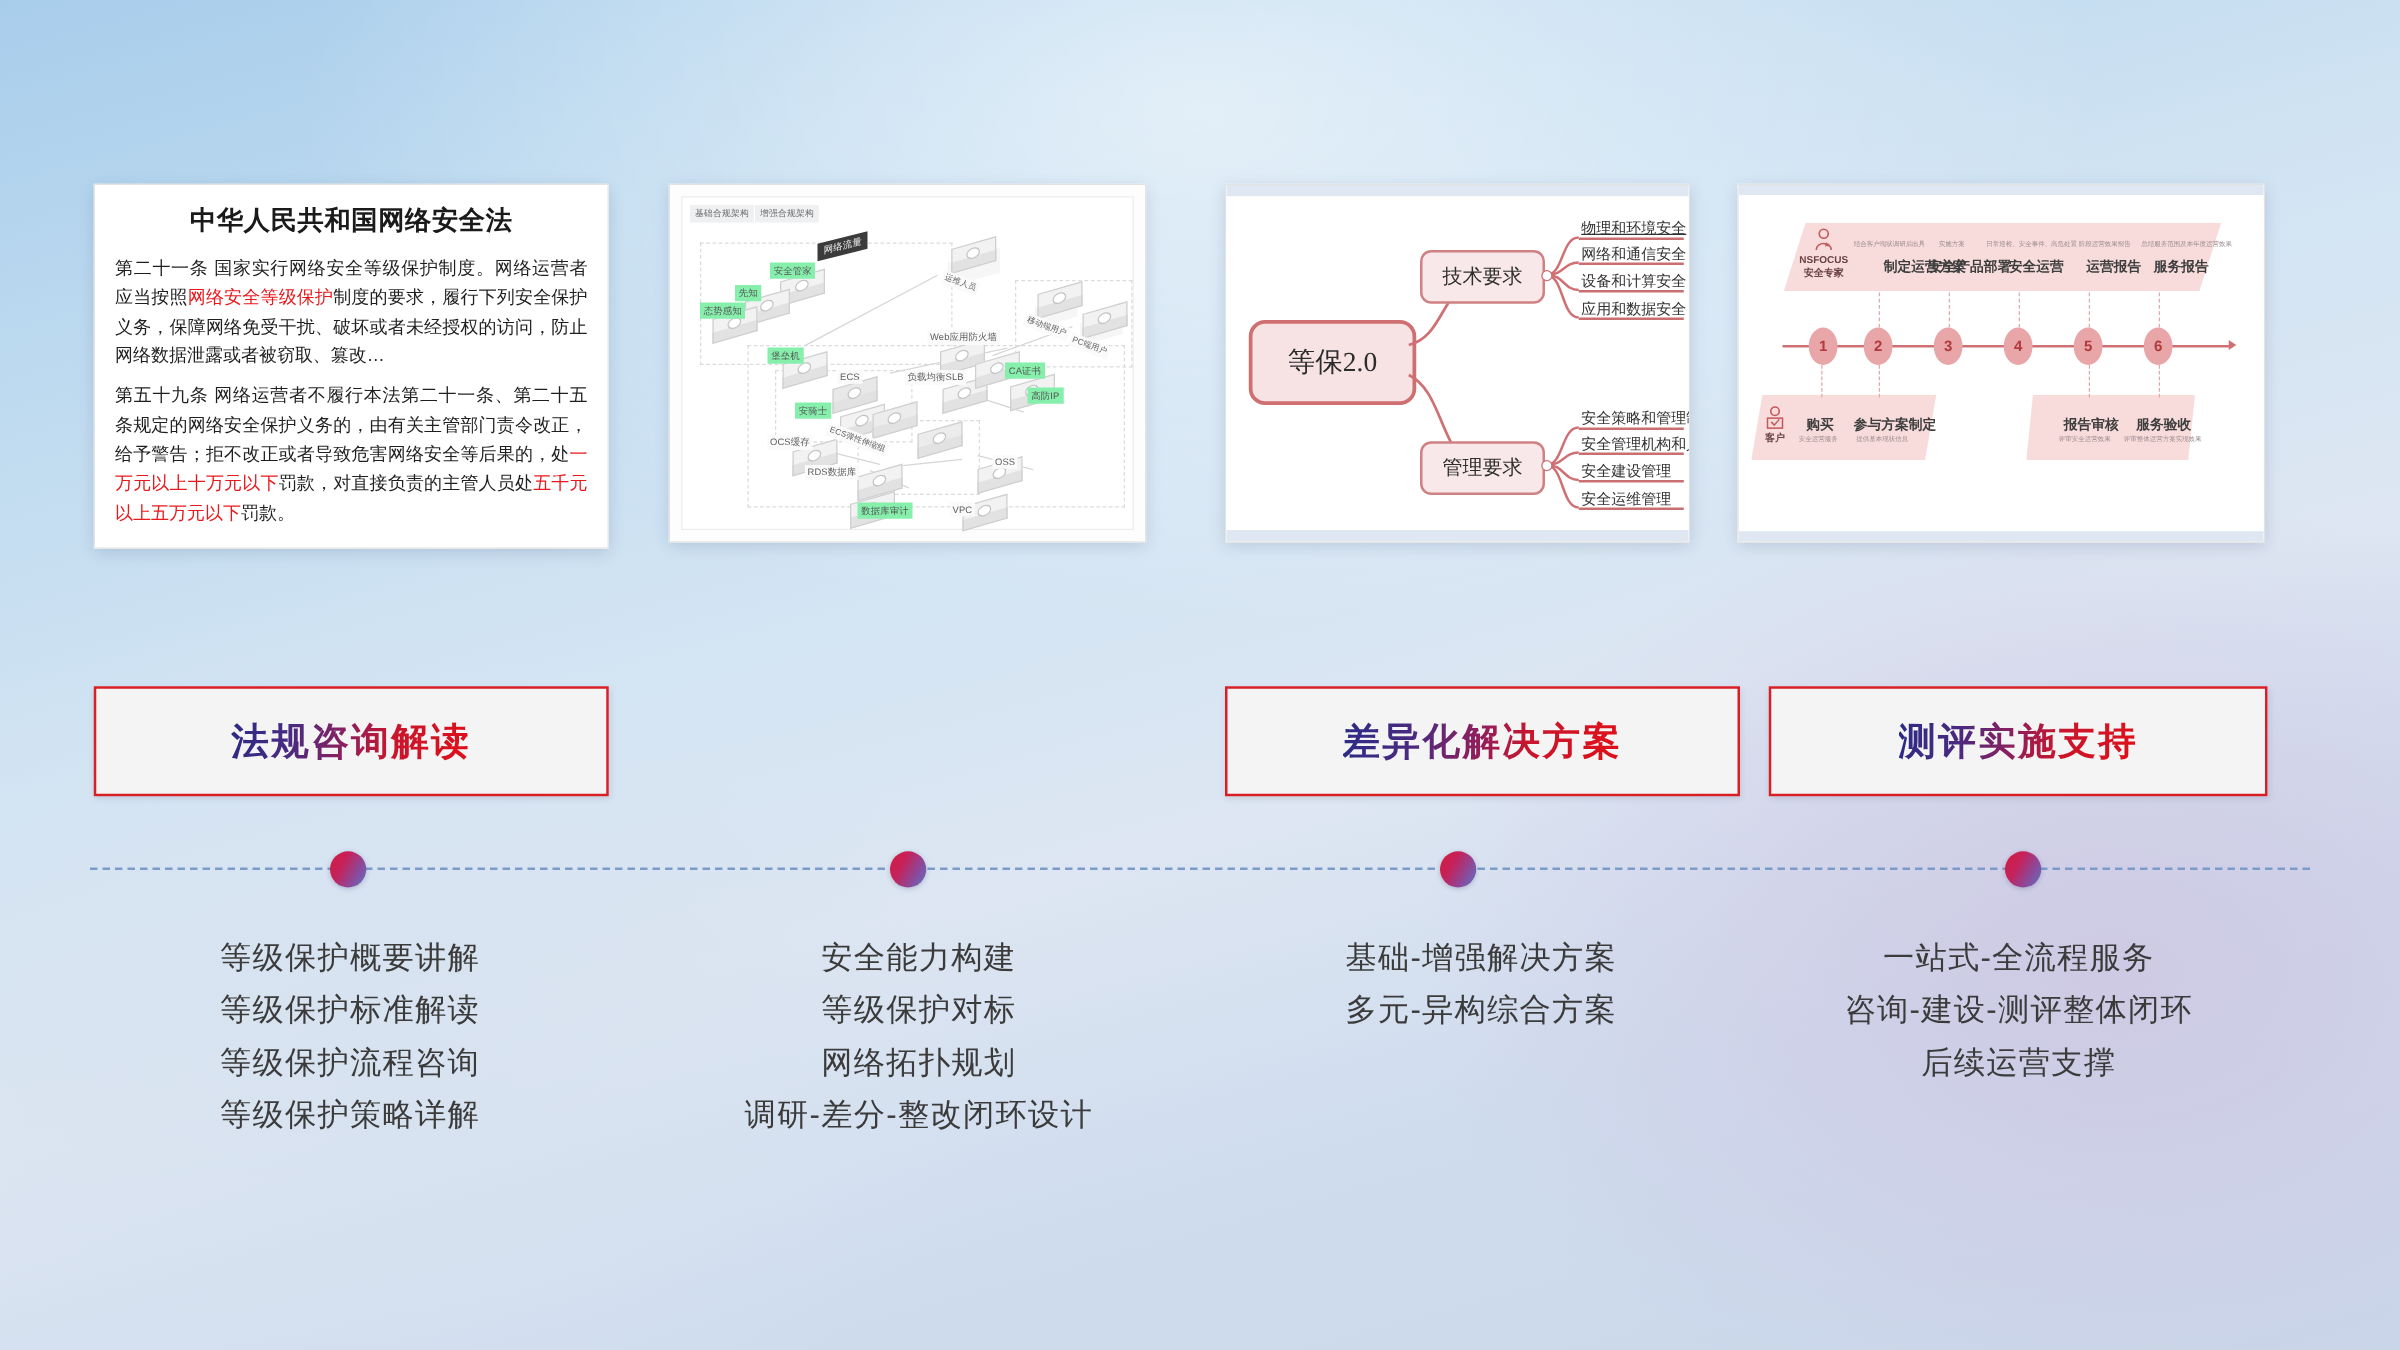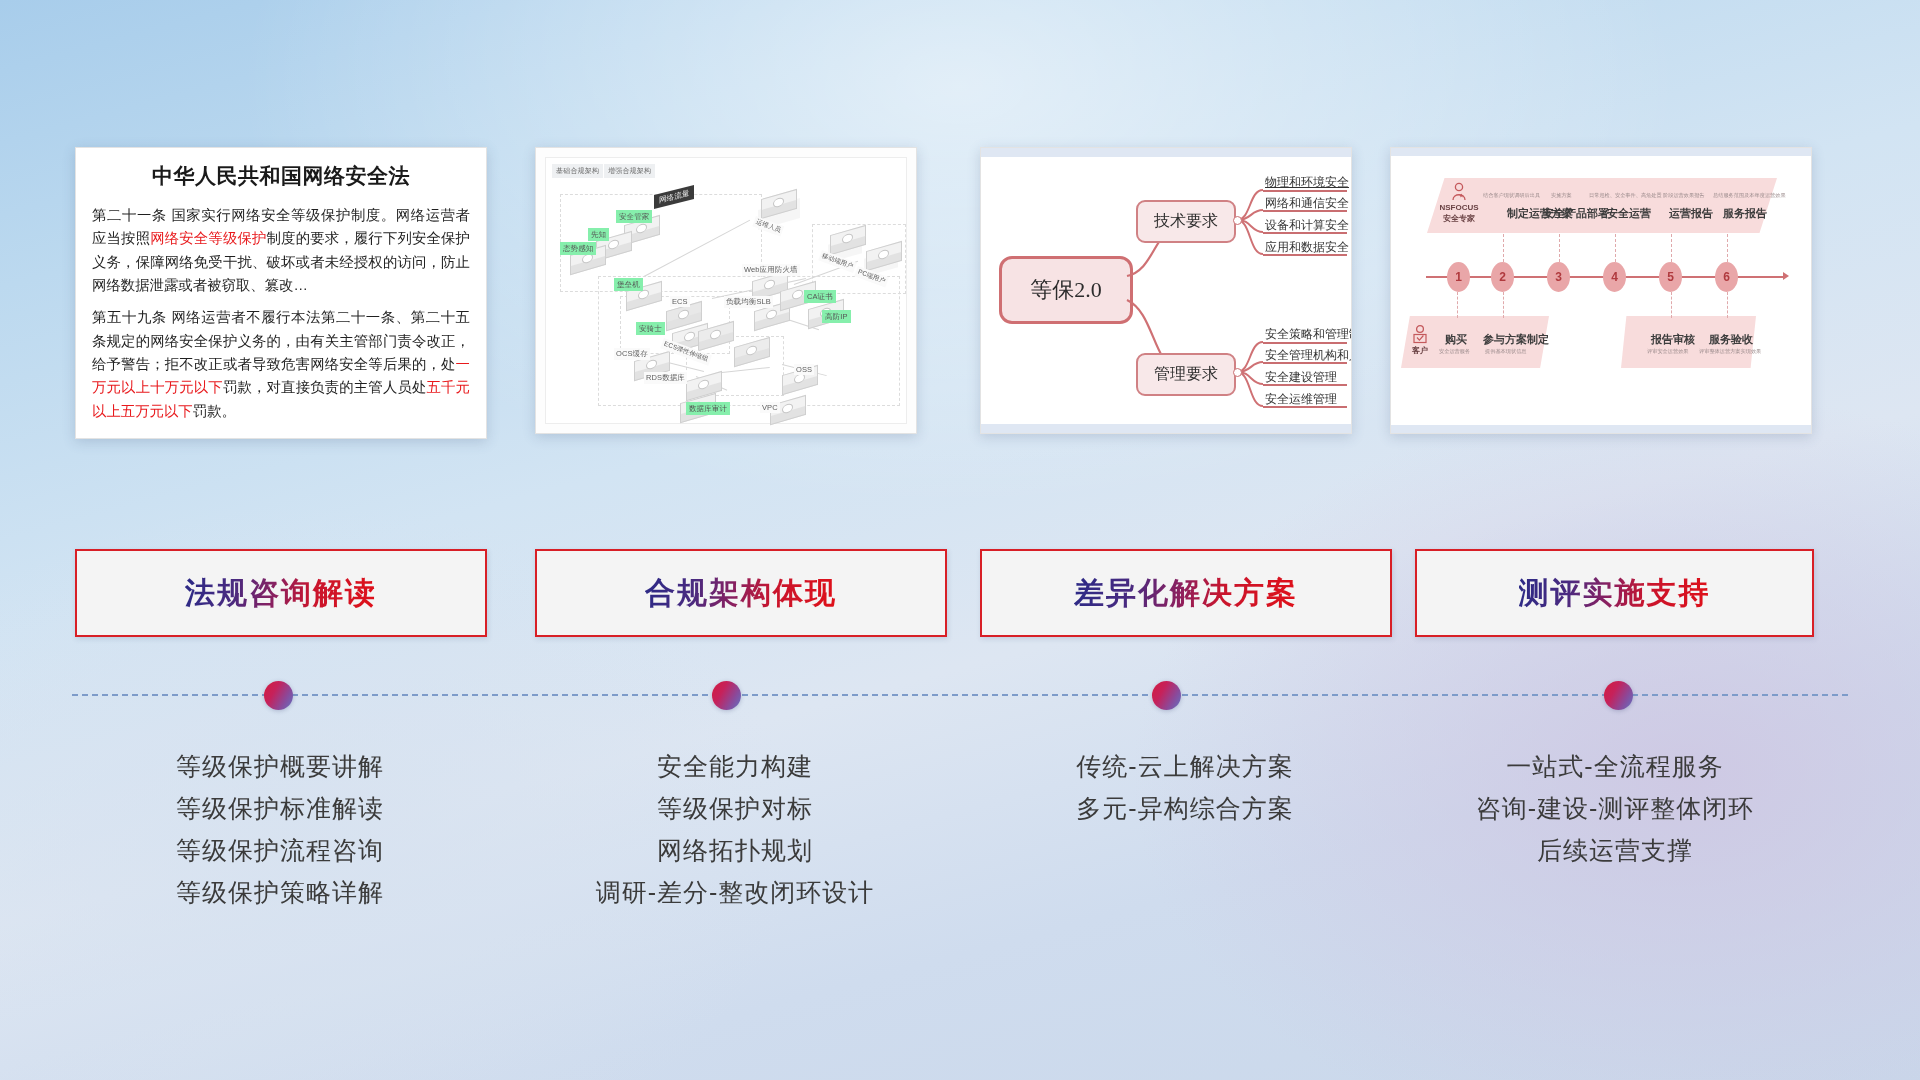--- a/index.html
+++ b/index.html
@@ -416,23 +416,20 @@
       <div class="stitle" style="left:260px;top:184px;">报告审核</div>
       <div class="ssub" style="left:256px;top:200px;">评审安全运营效果</div>
       <div class="stitle" style="left:318px;top:184px;">服务验收</div>
       <div class="ssub" style="left:308px;top:200px;">评审整体运营方案实现效果</div>
     </div>
   </div>
 
   <div class="titlebox" id="tb1">
     <span class="titletext">法规咨询解读</span>
   </div>
-  <div class="titlebox" id="tb2">
-    <span class="titletext">合规架构体现</span>
-  </div>
   <div class="titlebox" id="tb3">
     <span class="titletext">差异化解决方案</span>
   </div>
   <div class="titlebox" id="tb4">
     <span class="titletext">测评实施支持</span>
   </div>
 
   <div class="tl-line"></div>
   <div class="tl-dot" id="dot1"></div>
   <div class="tl-dot" id="dot2"></div>
@@ -445,21 +442,21 @@
     <div class="row">等级保护流程咨询</div>
     <div class="row">等级保护策略详解</div>
   </div>
   <div class="blist" id="bl2">
     <div class="row">安全能力构建</div>
     <div class="row">等级保护对标</div>
     <div class="row">网络拓扑规划</div>
     <div class="row">调研-差分-整改闭环设计</div>
   </div>
   <div class="blist" id="bl3">
-    <div class="row">传统-云上解决方案</div>
+    <div class="row">基础-增强解决方案</div>
     <div class="row">多元-异构综合方案</div>
   </div>
   <div class="blist" id="bl4">
     <div class="row">一站式-全流程服务</div>
     <div class="row">咨询-建设-测评整体闭环</div>
     <div class="row">后续运营支撑</div>
   </div>
 
 </div>
 

